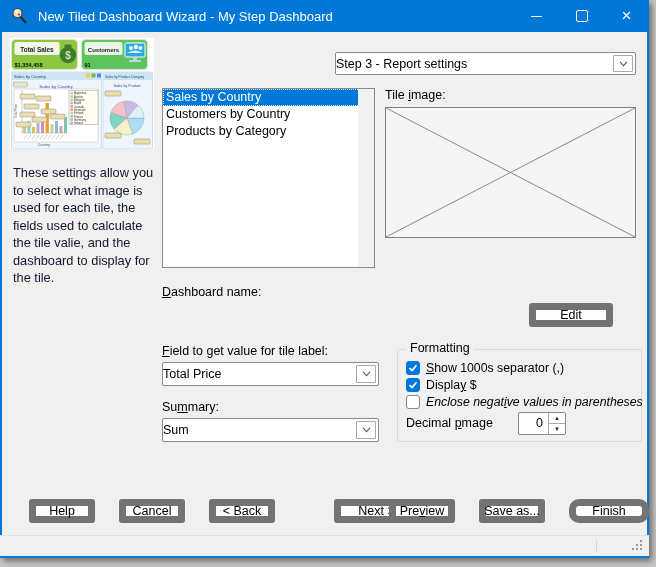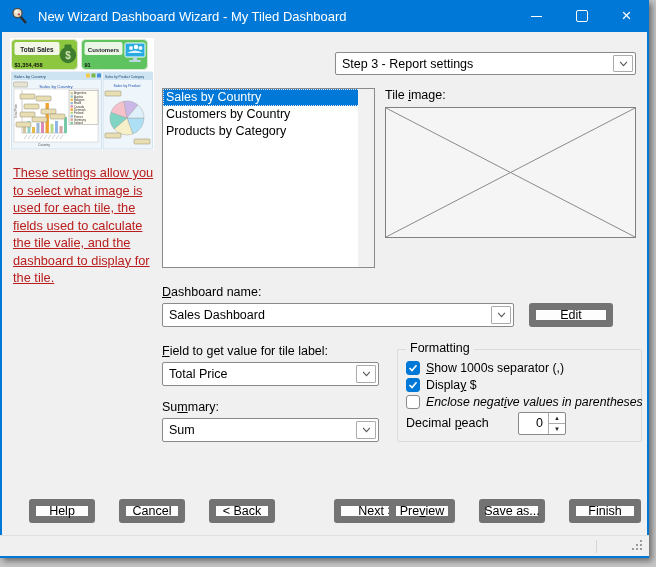--- a/index.html
+++ b/index.html
@@ -29,37 +29,37 @@
   .win-btn{width:45px;height:32px;display:flex;align-items:center;justify-content:center;
     color:#fff;font-size:13px;cursor:default;}
   .win-btn .bar{display:block;width:11px;height:1px;background:#fff;}
   .win-btn .box{display:block;width:10px;height:10px;border:1px solid #fff;border-radius:2px;}
   .win-btn.close{font-size:17px;font-weight:300;}
   
   .lbl{position:absolute;font-size:12.5px;color:#000;white-space:nowrap;}
   .mn{text-decoration:underline;}
   .combo{
     position:absolute;background:#fff;border:1px solid #8a8a8a;border-radius:2px;
-    display:flex;align-items:center;font-size:12.5px;padding-left:6px;box-sizing:border-box;
+    display:flex;align-items:center;font-size:12.5px;padding-left:0;box-sizing:border-box;
   }
   .combo .cv{flex:1 1 auto;white-space:nowrap;overflow:hidden;}
   .combo-btn{
     flex:0 0 auto;width:18px;align-self:stretch;margin:2px;border:1px solid #ababab;border-radius:1px;
     background:#fff;display:flex;align-items:center;justify-content:center;
   }
   .chev{width:9px;height:6px;}
   .btn{
     position:absolute;height:24px;background:#fdfdfd;border:7px solid #737373;border-radius:3px;
     font-size:12.5px;display:flex;align-items:center;justify-content:center;
     box-sizing:border-box;cursor:default;white-space:nowrap;
   }
   
   .preview{position:absolute;left:8px;top:38px;width:144px;height:112px;background:#fff;}
   
-  .description{position:absolute;left:11px;top:164px;width:143px;font-size:12.8px;line-height:17.5px;color:#b91c1c;text-decoration:underline;}
+  .description{position:absolute;left:11px;top:164px;width:143px;font-size:12.8px;line-height:17.5px;color:#0f172a;}
   
   .listbox{
     position:absolute;left:160px;top:88px;width:213px;height:180px;background:#fff;
     border:1px solid #8a8a8a;box-sizing:border-box;
   }
   .list-item{height:17px;line-height:17px;font-size:12.5px;padding-left:3px;white-space:nowrap;}
   .list-item.selected{background:var(--selection,#0078d7);color:#fff;outline:1px dotted #d7e5f5;outline-offset:-1px;}
   .scroll-track{position:absolute;right:0;top:0;bottom:0;width:16px;background:#f1f1f1;}
   
   .img-placeholder{
@@ -97,21 +97,21 @@
 
 <div class="window">
 
   <div class="titlebar">
     <svg class="app-icon" viewBox="0 0 18 18">
       <line x1="8" y1="8" x2="15" y2="16" stroke="#2b2b2b" stroke-width="2.4"></line>
       <circle cx="6.5" cy="6" r="4.6" fill="#e9ddc4" stroke="#4a4a4a" stroke-width="1.4"></circle>
       <circle cx="5.2" cy="4.6" r="1.4" fill="#ffffff" opacity="0.8"></circle>
       <circle cx="8" cy="7.5" r="1.1" fill="#b33"></circle>
     </svg>
-    <div class="title-text">New Wizard Dashboard Wizard - My Tiled Dashboard</div>
+    <div class="title-text">New Tiled Dashboard Wizard - My Step Dashboard</div>
     <div class="win-controls">
       <div class="win-btn">
           <span class="bar"></span>
         </div>
       <div class="win-btn">
           <span class="box"></span>
         </div>
       <div class="win-btn close">
           <span>×</span>
         </div>
@@ -274,28 +274,20 @@
   <div class="img-placeholder">
     <svg width="100%" height="100%" viewBox="0 0 249 129" preserveAspectRatio="none">
       <line x1="0" y1="0" x2="249" y2="129" stroke="#8a8a8a" stroke-width="1"></line>
       <line x1="0" y1="129" x2="249" y2="0" stroke="#8a8a8a" stroke-width="1"></line>
     </svg>
   </div>
 
   <div class="lbl" style="left:160px;top:285px;">
     <span></span><span class="mn">D</span><span>ashboard name:</span>
   </div>
-  <div class="combo" style="left:160px;top:303px;width:352px;height:24px;">
-    <span class="cv">Sales Dashboard</span>
-    <span class="combo-btn">
-      <svg class="chev" viewBox="0 0 10 7">
-          <path d="M1 1 L5 5.4 L9 1" fill="none" stroke="#555" stroke-width="1.2"></path>
-        </svg>
-    </span>
-  </div>
   <div class="btn" style="left:527px;top:303px;width:84px;">
     <span>Edit</span>
   </div>
 
   <div class="lbl" style="left:160px;top:344px;">
     <span></span><span class="mn">F</span><span>ield to get value for tile label:</span>
   </div>
   <div class="combo" style="left:160px;top:362px;width:217px;height:24px;">
     <span class="cv">Total Price</span>
     <span class="combo-btn">
@@ -345,21 +337,21 @@
     <div class="cb-row" style="top:44px;font-style:italic;">
       <span class="cb">
         
       </span>
       <span class="cb-text">
         <span>Enclose negat</span><span class="mn">i</span><span>ve values in parentheses</span>
       </span>
     </div>
 
     <div class="lbl" style="left:8px;top:66px;">
-      <span>Decimal </span><span class="mn">p</span><span>each</span>
+      <span>Decimal </span><span class="mn">p</span><span>mage</span>
     </div>
     <div class="spinner">
       <div class="spin-val">0</div>
       <div class="spin-btns">
         <div>▲</div>
         <div>▼</div>
       </div>
     </div>
   </div>
 
@@ -374,21 +366,21 @@
     </div>
   <div class="btn" style="left:297px;top:499px;width:85px;margin-left:35px;">
       <span><span>Next &gt;</span><span class="mn"></span><span></span></span>
     </div>
   <div class="btn" style="left:387px;top:499px;width:66px;">
       <span><span>Pre</span><span class="mn">v</span><span>iew</span></span>
     </div>
   <div class="btn" style="left:477px;top:499px;width:66px;">
       <span><span>Save as...</span><span class="mn"></span><span></span></span>
     </div>
-  <div class="btn" style="left:567px;top:499px;width:72px;">
+  <div class="btn" style="left:567px;top:499px;width:80px;border-radius:10px;">
       <span><span>Finish</span><span class="mn"></span><span></span></span>
     </div>
 
   <div class="statusbar">
     <div class="status-divider"></div>
     <div class="grip-dot"></div>
   </div>
 
 </div>
 

